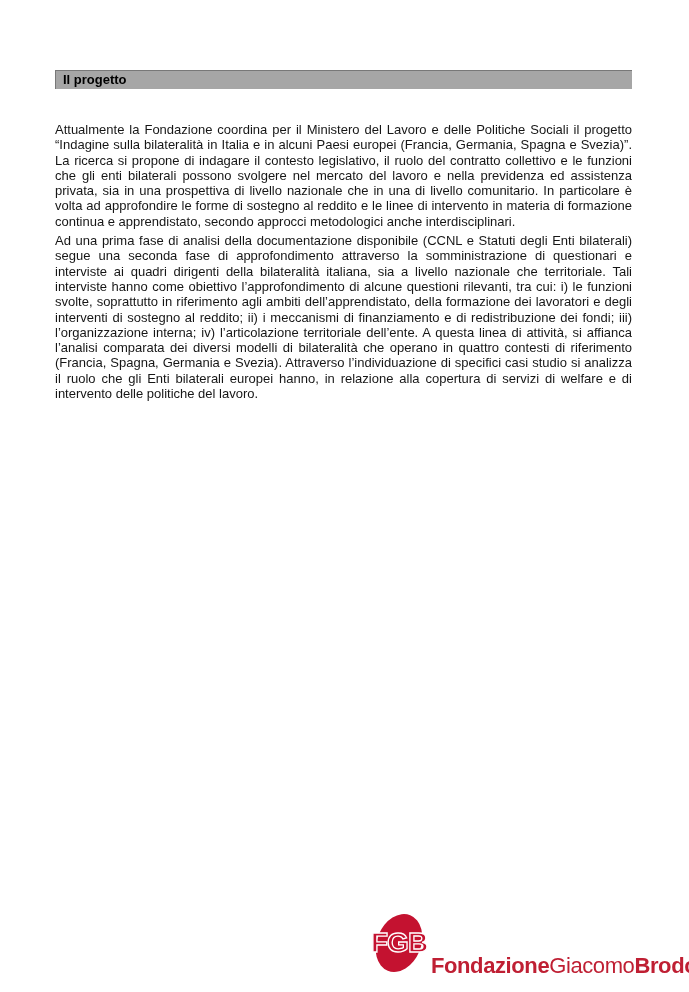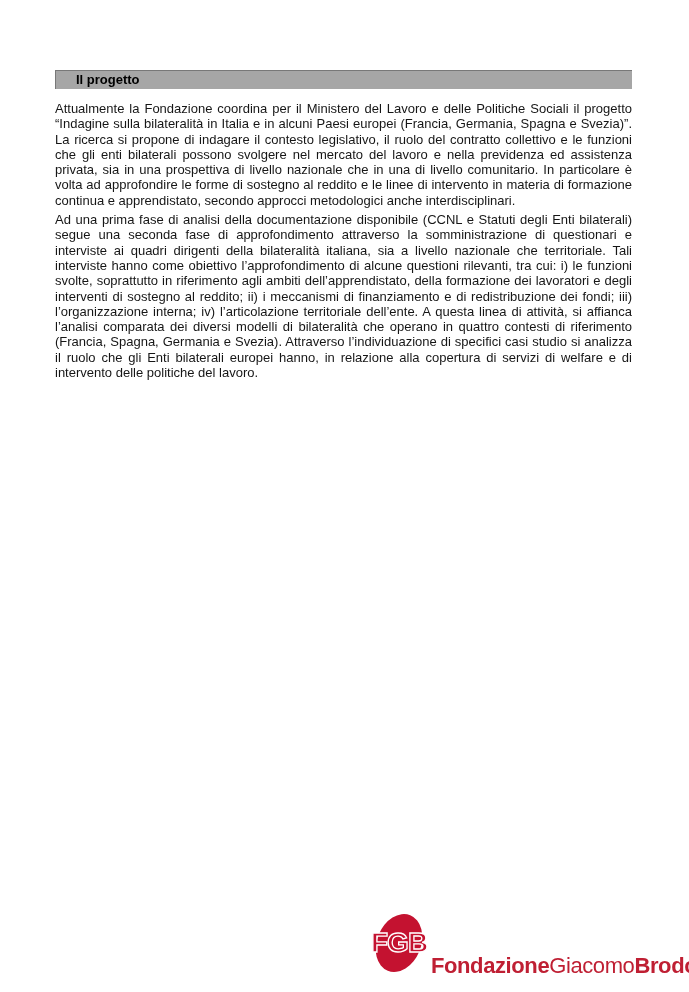--- a/index.html
+++ b/index.html
@@ -14,30 +14,30 @@
   .section-header {
     position: absolute;
     left: 55px;
     top: 70px;
     width: 577px;
     height: 19px;
     box-sizing: border-box;
     background: #a6a6a6;
     border-top: 1px solid #787878;
     border-left: 1px solid #787878;
-    padding-left: 20px;
+    padding-left: 7px;
     font-size: 13px;
     font-weight: bold;
     line-height: 18px;
     color: #000000;
   }
   .body-text {
     position: absolute;
     left: 55px;
-    top: 101px;
+    top: 122px;
     width: 577px;
     font-size: 13px;
     line-height: 15.3px;
     color: #161616;
     text-align: justify;
   }
   .body-text p { margin: 0; }
   .body-text p + p { margin-top: 4px; }
 
   .logo-ellipse {

